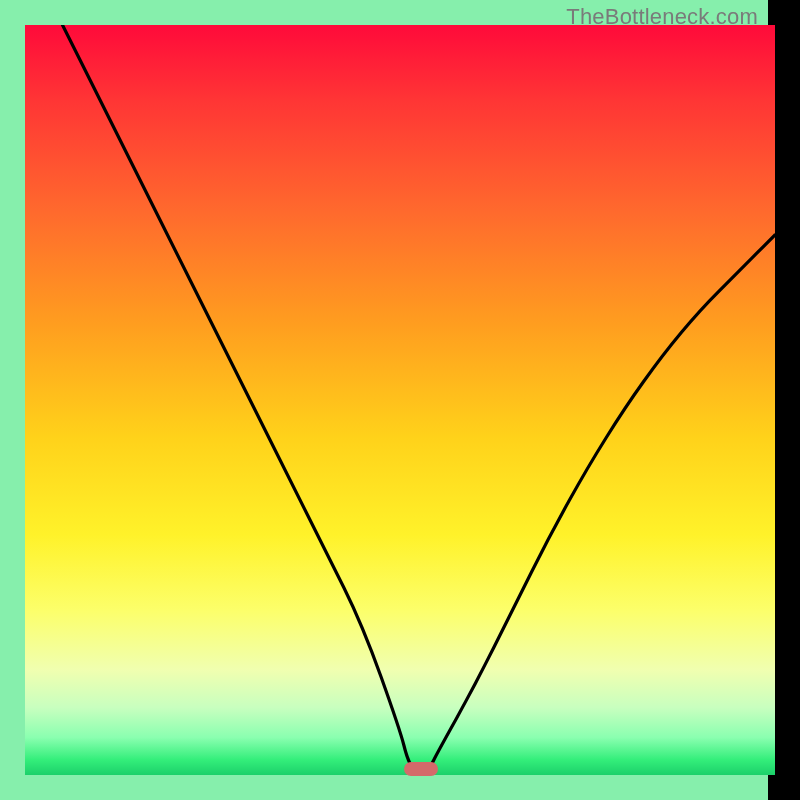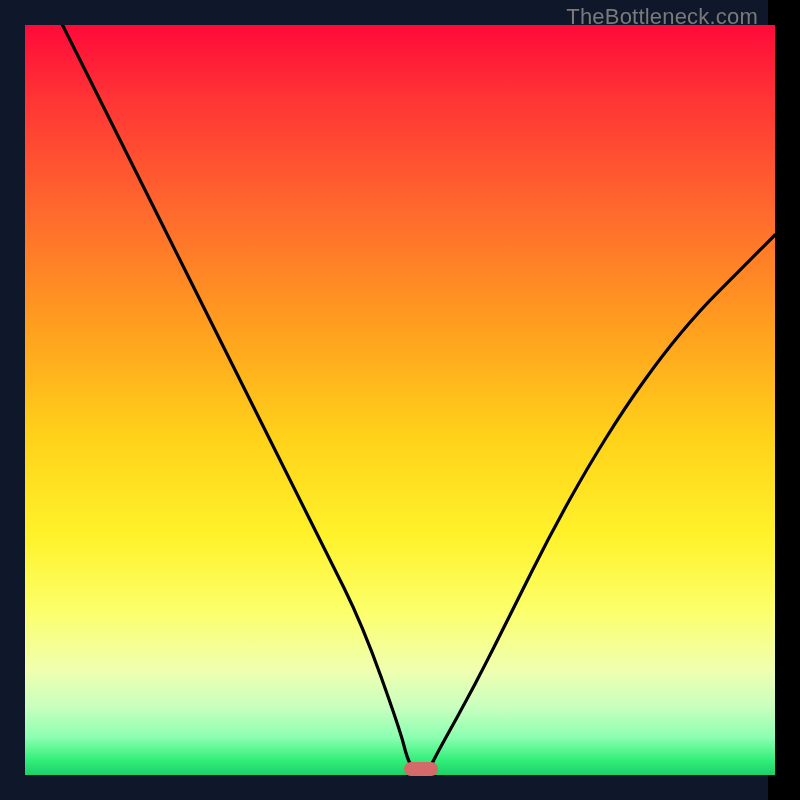--- a/index.html
+++ b/index.html
@@ -8,21 +8,21 @@
     width: 800px;
     height: 800px;
     background: #000;
     overflow: hidden;
     font-family: Arial, Helvetica, sans-serif;
   }
   .frame {
     position: relative;
     width: 768px;
     height: 800px;
-    background: #0f172a;
+    background: #86efac;
     text-decoration: underline;
   }
   .plot-area {
     position: absolute;
     left: 25px;
     top: 25px;
     width: 750px;
     height: 750px;
     background: linear-gradient(to bottom,
       #ff0a3a 0%,

